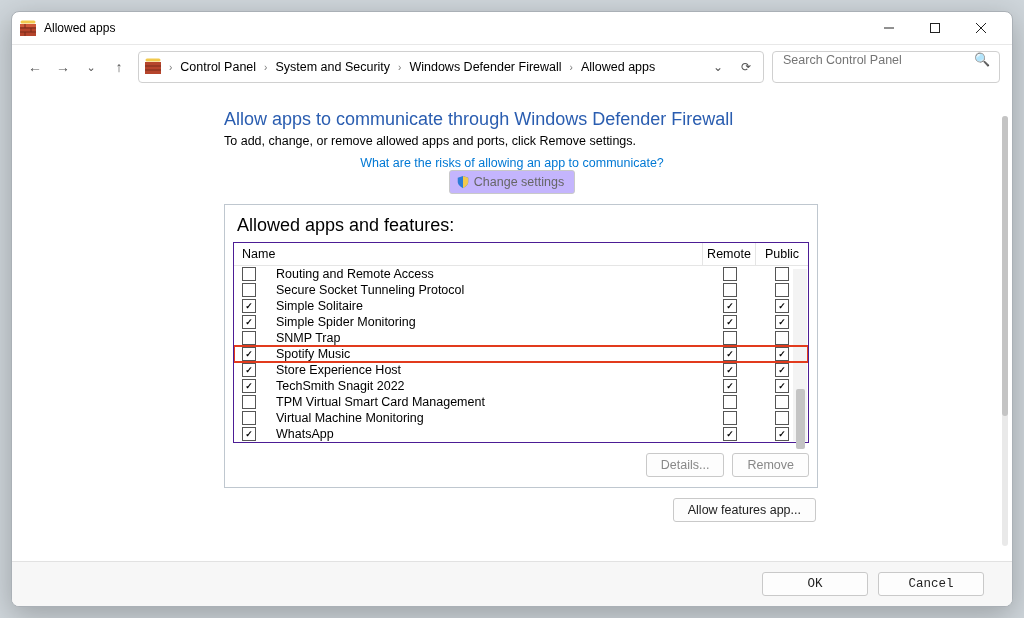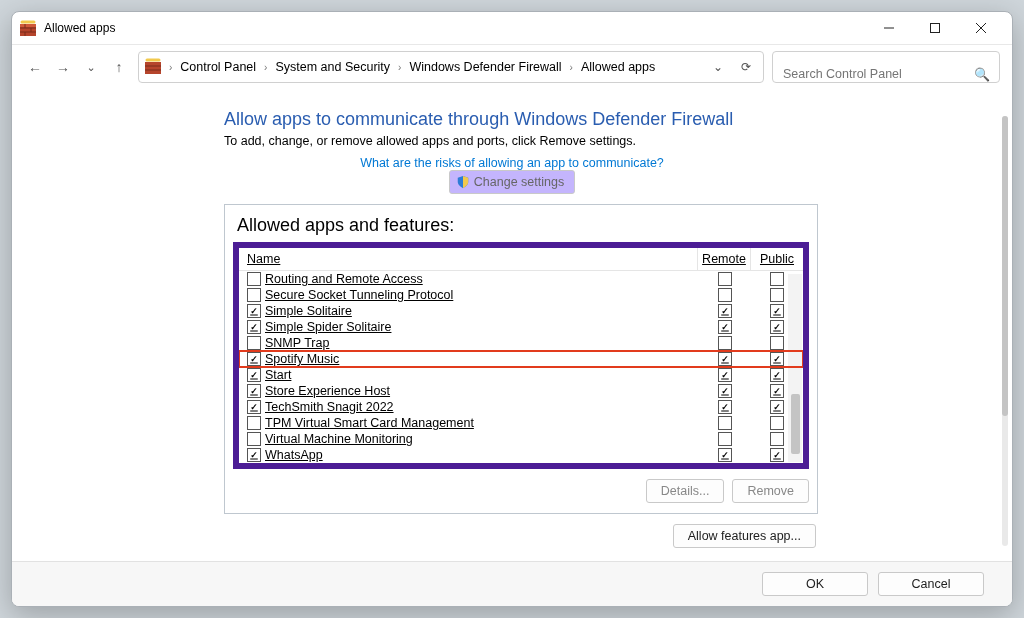--- a/index.html
+++ b/index.html
@@ -33,65 +33,65 @@
   .nav-arrows { display:flex; align-items:center; gap:6px; color:#555;}
   .nav-arrows span { width:22px; height:22px; display:flex; align-items:center;
     justify-content:center; font-size:14px;}
   .addrbox { flex:1; display:flex; align-items:center; height:30px;
     border:1px solid var(--win-border); border-radius:4px; padding:0 6px; gap:6px;}
   .addrbox .crumb-sep { color:#777; font-size:10px; padding:0 2px;}
   .addrbox .crumb { font-size:12.5px; }
   .addrbox .spacer { flex:1; }
   .addrbox .chev, .addrbox .refresh { color:#555; font-size:12px; padding:0 6px;}
   .searchbox { width:210px; height:30px; border:1px solid var(--win-border);
-    border-radius:4px; display:flex; align-items:flex-end; padding:0 8px; color:#888;}
+    border-radius:4px; display:flex; align-items:flex-start; padding:0 8px; color:#888;}
   .searchbox input { border:none; outline:none; flex:1; font-size:12.5px;
     background:transparent; color:#222;}
   .searchbox .mag { font-size:13px; color:#555;}
   
   .content { padding:4px 40px 0 200px; position:relative; height:calc(100% - 32px - 48px - 48px);
     overflow:hidden;margin-left:12px;}
   .big-heading { color:var(--blue-heading); font-size:18px; font-weight:400;
     margin:12px 0 4px;}
   .subline { font-size:12.5px; margin-bottom:8px; }
   .risk-row { display:flex; align-items:center; justify-content:space-between;
     width:576px;flex-direction:column;}
   .risk-link { color:var(--link-blue); font-size:12.5px;}
   .change-btn { border:1px solid var(--btn-border); background:#c4b5fd;
     border-radius:3px; padding:4px 10px 4px 6px; font-size:12.5px; color:#666;
     display:flex; align-items:center; gap:4px;}
   .shield-mini { width:14px; height:14px; }
   .apps-box { width:576px; border:1px solid #bfc7cf; margin-top:10px;
     padding:8px 8px 10px; }
   .apps-box .box-title { font-size:18px; margin:2px 0 6px 4px;}
-  .grid-wrap { border:6px solid #4c1d95; position:relative;text-decoration:underline; }
+  .grid-wrap { border:1px solid #4c1d95; position:relative; }
   .grid-header { display:flex; align-items:center; border-bottom:1px solid #e5e5e5;
     font-size:12.5px;}
   .col-name { flex:1; padding:4px 8px; border-right:1px solid #e5e5e5;}
   .col-pp { width:52px; text-align:center; padding:4px 0; border-right:1px solid #e5e5e5;}
   .col-pp.last { border-right:none; }
   .grid-body { max-height:222px; overflow-y:auto; }
   .row { display:flex; align-items:center; font-size:12.5px; position:relative;}
-  .row .c-name { flex:1; display:flex; align-items:center; gap:4px; padding:1px 6px 1px 8px;}
+  .row .c-name { flex:1; display:flex; align-items:center; gap:20px; padding:1px 6px 1px 8px;}
   .row .c-check { width:52px; display:flex; align-items:center; justify-content:center;}
   .cb { width:12px; height:12px; border:1px solid #555; display:inline-flex;
     align-items:center; justify-content:center; font-size:9px; line-height:1;}
   .cb.checked::after { content:"✓"; color:#000; font-weight:700; transform:translateY(-0.5px);}
   .row.highlight { outline:2px solid var(--highlight); outline-offset:-1px; z-index:2;}
   .box-buttons { display:flex; gap:8px; justify-content:flex-end; margin-top:10px;text-align:right;}
   .btn { border:1px solid var(--btn-border); background:var(--btn-bg);
     border-radius:3px; padding:4px 14px; font-size:12.5px; color:#555;}
   .btn.dim { color:#888; }
   .allow-row { display:flex; justify-content:flex-end; width:592px; margin-top:10px;}
   .allow-row .btn { color:#222; }
   
   .footer { position:absolute; left:0; right:0; bottom:0; height:44px;
     border-top:1px solid #e2e2e2; background:#f7f7f7;
     display:flex; align-items:center; justify-content:flex-end; gap:10px;
-    padding-right:28px;}
+    padding-right:28px;font-family:Liberation Mono, monospace;}
   .footer .btn { min-width:76px; text-align:center; color:#222;}
   
   .fake-scroll { position:absolute; right:4px; top:104px; width:6px; height:430px;
     background:#e9e9e9; border-radius:3px;}
   .fake-scroll .thumb { position:absolute; top:0; width:100%; height:300px;
     background:#c4c4c4; border-radius:3px;}
   
   .grid-scroll { position:absolute; right:1px; top:26px; width:14px; bottom:1px;
     background:#f3f3f3;}
   .grid-scroll .gthumb { position:absolute; right:2px; top:120px; width:9px; height:60px;
@@ -222,21 +222,21 @@
               <div class="c-check">
                 <span class="cb checked"></span>
               </div>
               <div class="c-check">
                 <span class="cb checked"></span>
               </div>
             </div>
             <div class="row">
               <div class="c-name">
                 <span class="cb checked"></span>
-                <span>Simple Spider Solitaire</span>
+                <span>Simple Spider Monitoring</span>
               </div>
               <div class="c-check">
                 <span class="cb checked"></span>
               </div>
               <div class="c-check">
                 <span class="cb checked"></span>
               </div>
             </div>
             <div class="row">
               <div class="c-name">
@@ -247,32 +247,20 @@
                 <span class="cb"></span>
               </div>
               <div class="c-check">
                 <span class="cb"></span>
               </div>
             </div>
             <div class="row highlight">
               <div class="c-name">
                 <span class="cb checked"></span>
                 <span>Spotify Music</span>
-              </div>
-              <div class="c-check">
-                <span class="cb checked"></span>
-              </div>
-              <div class="c-check">
-                <span class="cb checked"></span>
-              </div>
-            </div>
-            <div class="row">
-              <div class="c-name">
-                <span class="cb checked"></span>
-                <span>Start</span>
               </div>
               <div class="c-check">
                 <span class="cb checked"></span>
               </div>
               <div class="c-check">
                 <span class="cb checked"></span>
               </div>
             </div>
             <div class="row">
               <div class="c-name">

